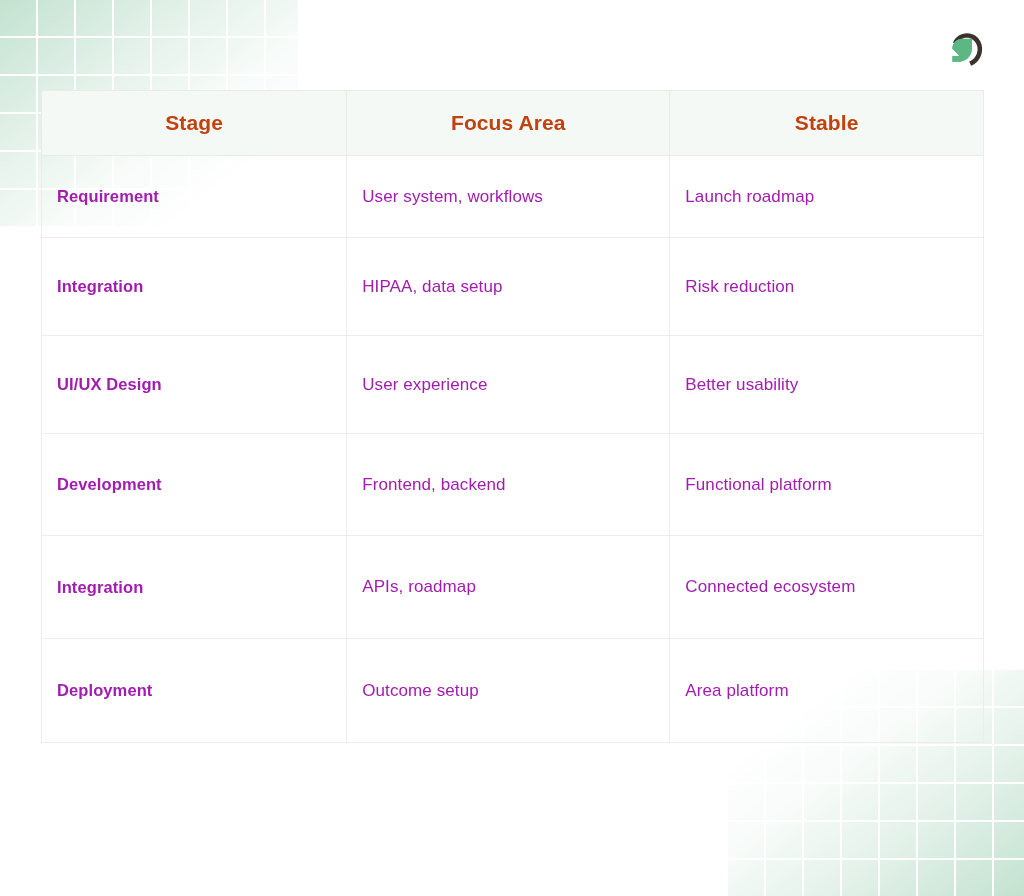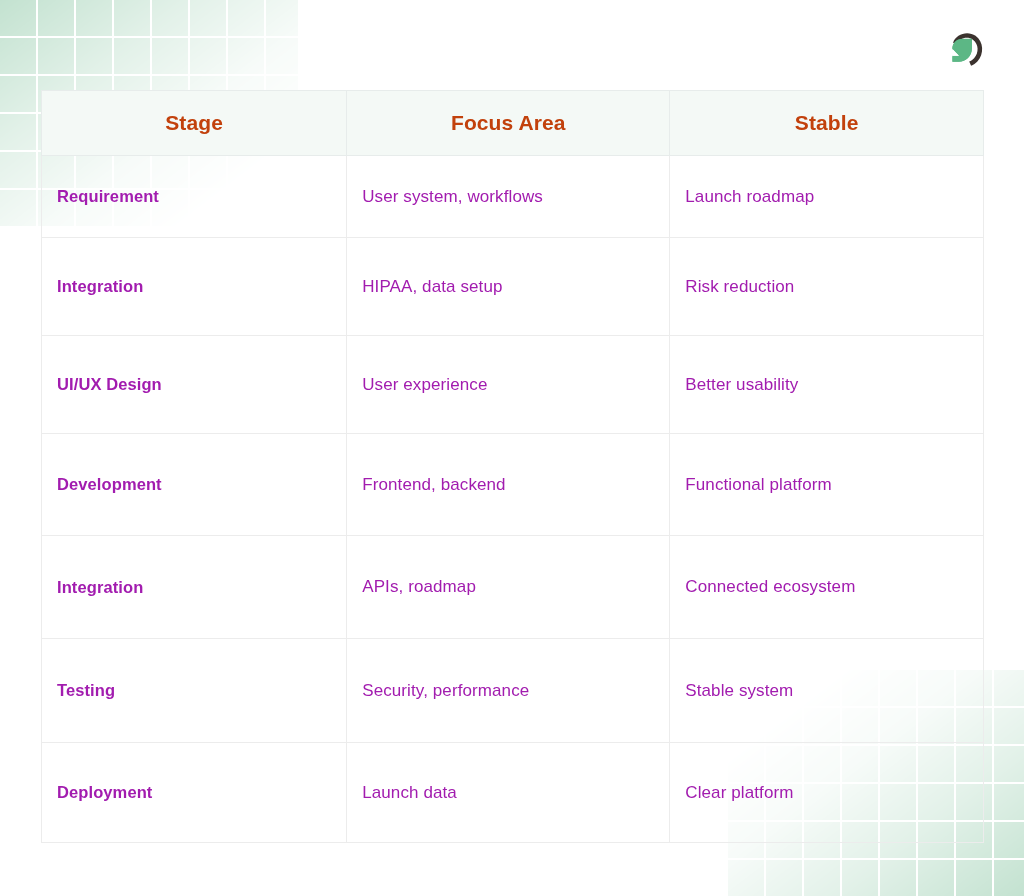--- a/index.html
+++ b/index.html
@@ -174,24 +174,19 @@
         <td class="stage-cell">Development</td>
         <td class="focus-cell">Frontend, backend</td>
         <td class="outcome-cell">Functional platform</td>
       </tr>
       <tr>
         <td class="stage-cell">Integration</td>
         <td class="focus-cell">APIs, roadmap</td>
         <td class="outcome-cell">Connected ecosystem</td>
       </tr>
       <tr>
-        <td class="stage-cell">Testing</td>
-        <td class="focus-cell">Security, performance</td>
-        <td class="outcome-cell">Stable system</td>
-      </tr>
-      <tr>
         <td class="stage-cell">Deployment</td>
-        <td class="focus-cell">Launch data</td>
-        <td class="outcome-cell">Clear platform</td>
+        <td class="focus-cell">Outcome setup</td>
+        <td class="outcome-cell">Area platform</td>
       </tr>
     </tbody>
   </table>
 </div>
 
 </body></html>

